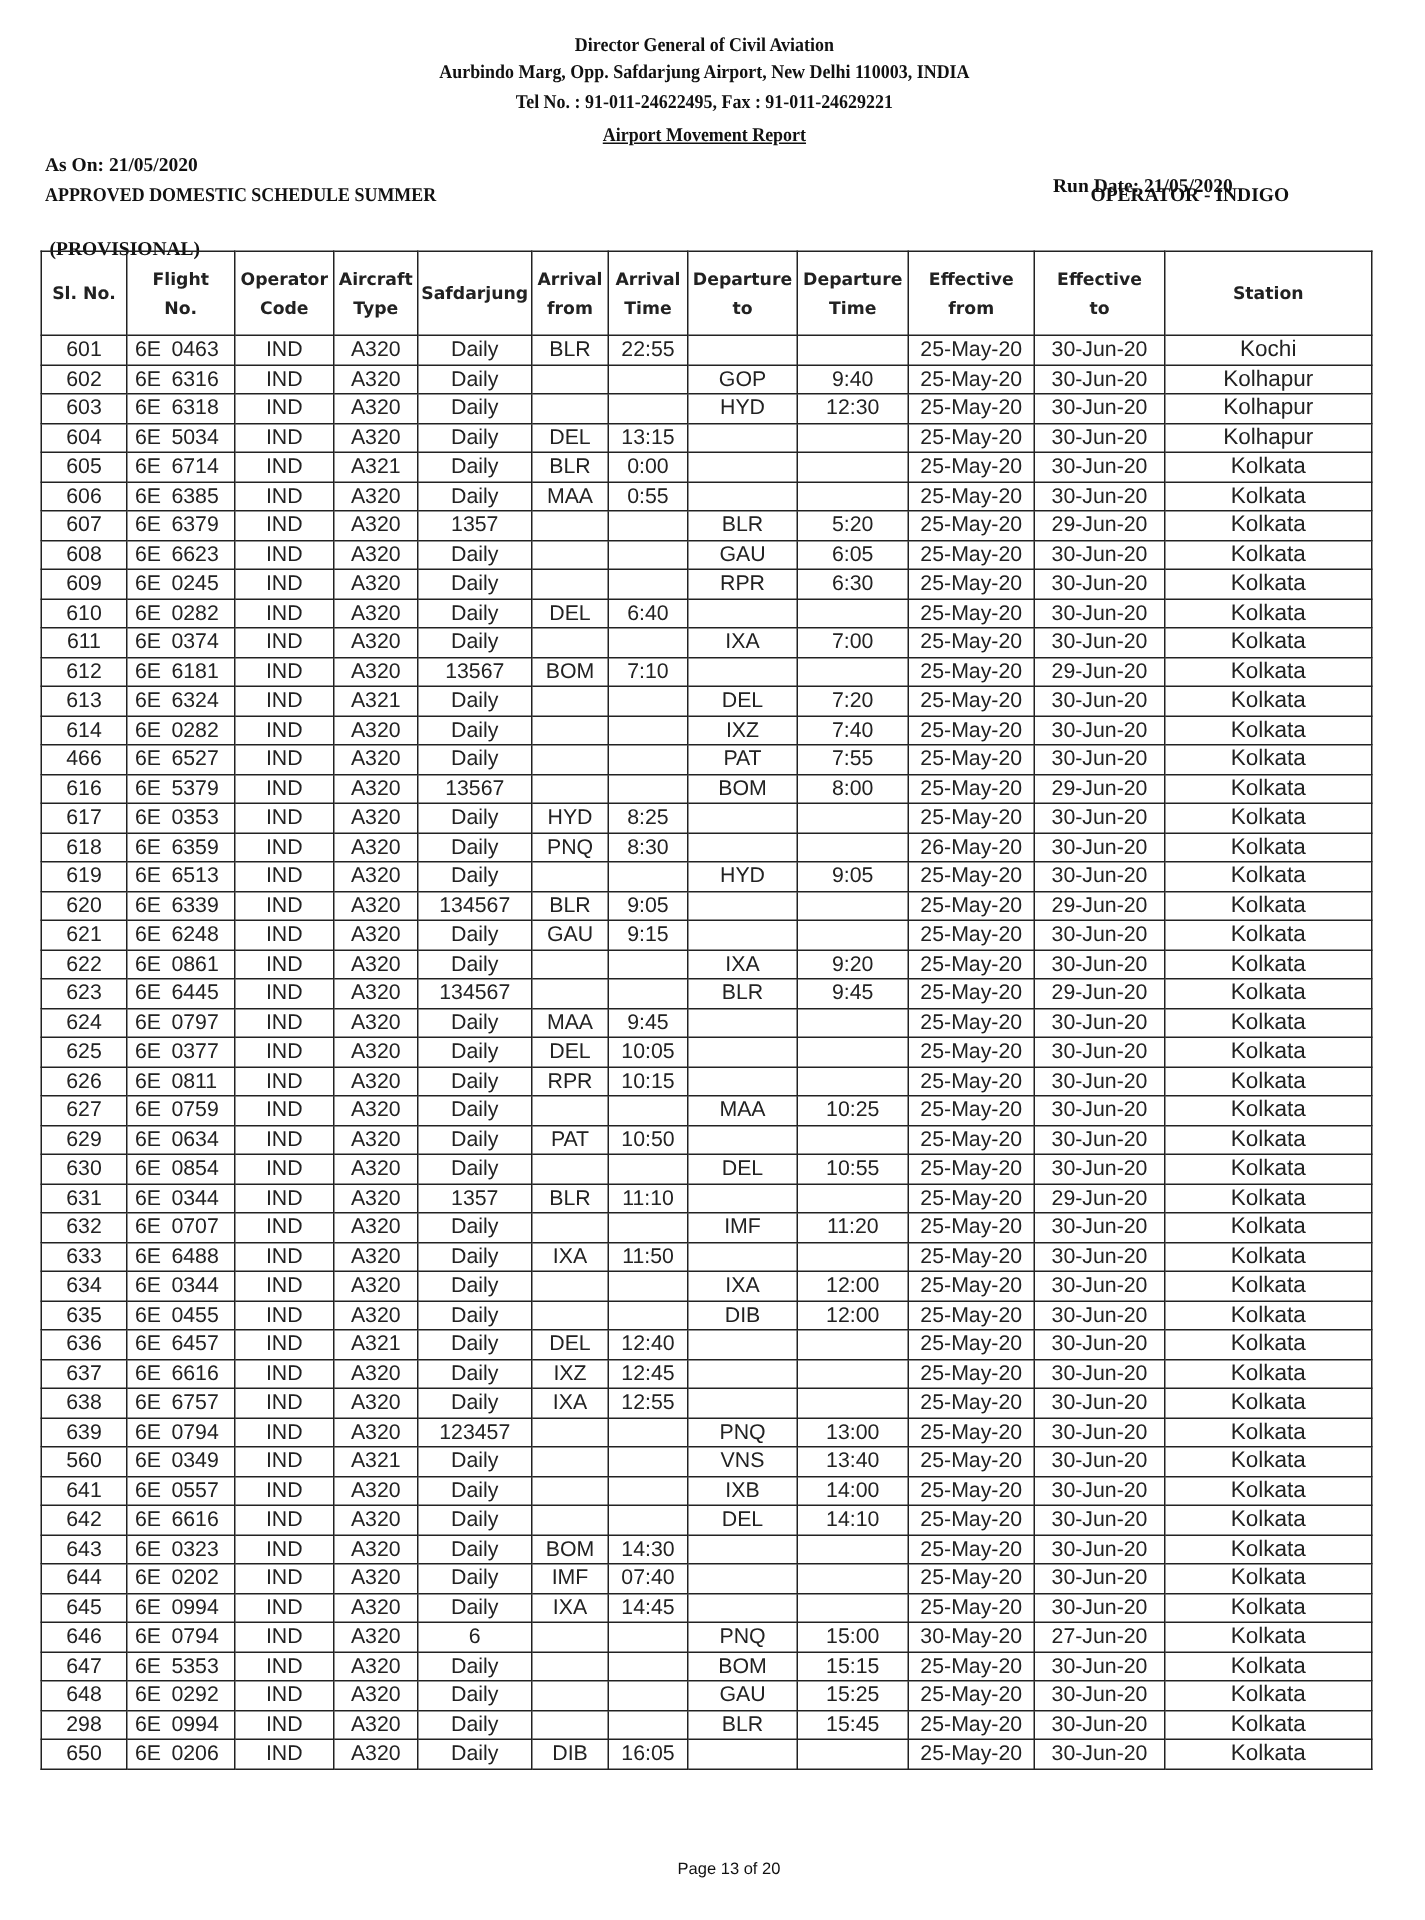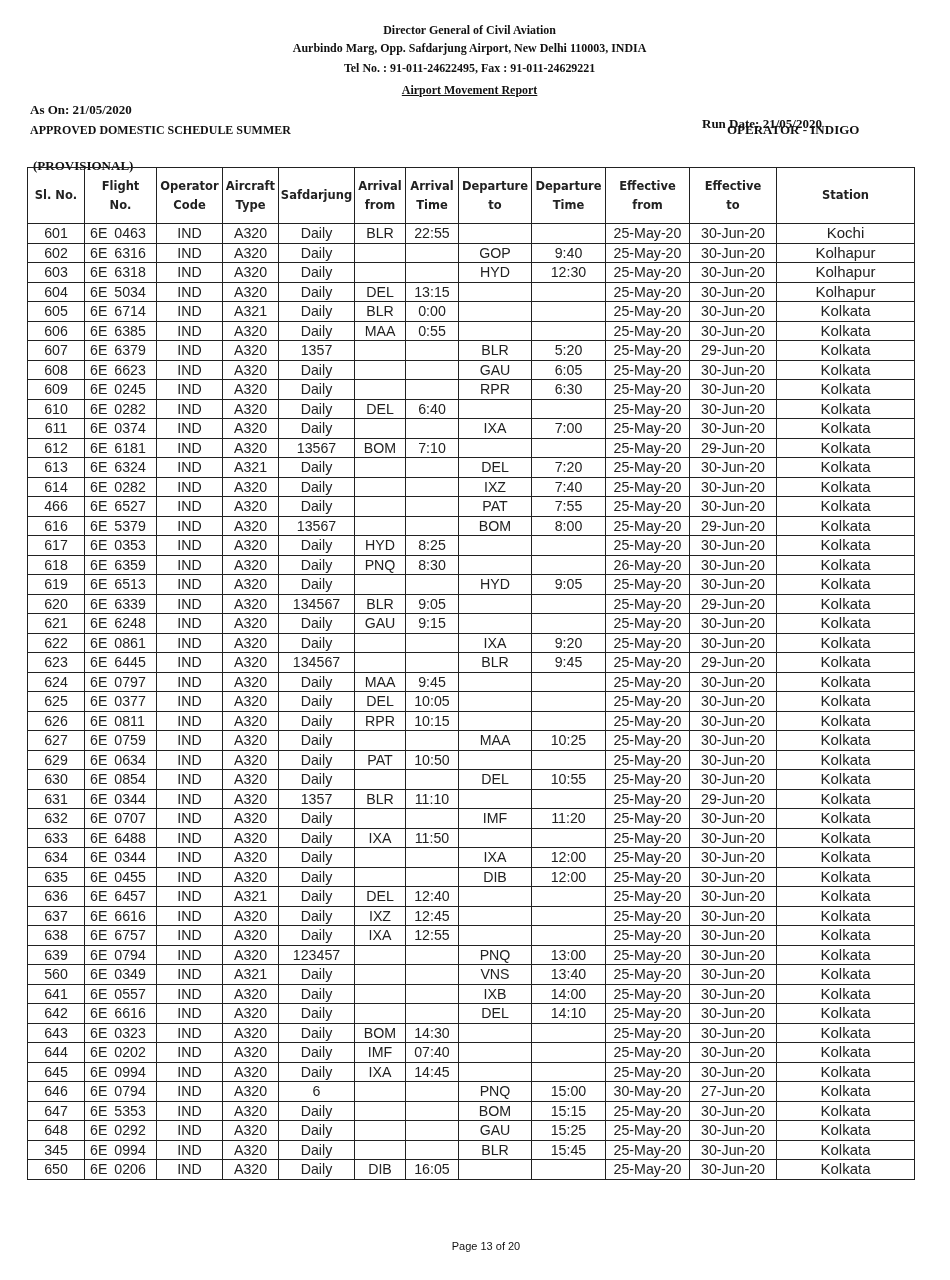--- a/index.html
+++ b/index.html
@@ -756,21 +756,21 @@
         <td>Daily</td>
         <td></td>
         <td></td>
         <td>GAU</td>
         <td>15:25</td>
         <td>25-May-20</td>
         <td>30-Jun-20</td>
         <td class="st">Kolkata</td>
       </tr>
       <tr>
-        <td>345</td>
+        <td>298</td>
         <td class="fl">6E 0994</td>
         <td>IND</td>
         <td>A320</td>
         <td>Daily</td>
         <td></td>
         <td></td>
         <td>BLR</td>
         <td>15:45</td>
         <td>25-May-20</td>
         <td>30-Jun-20</td>

